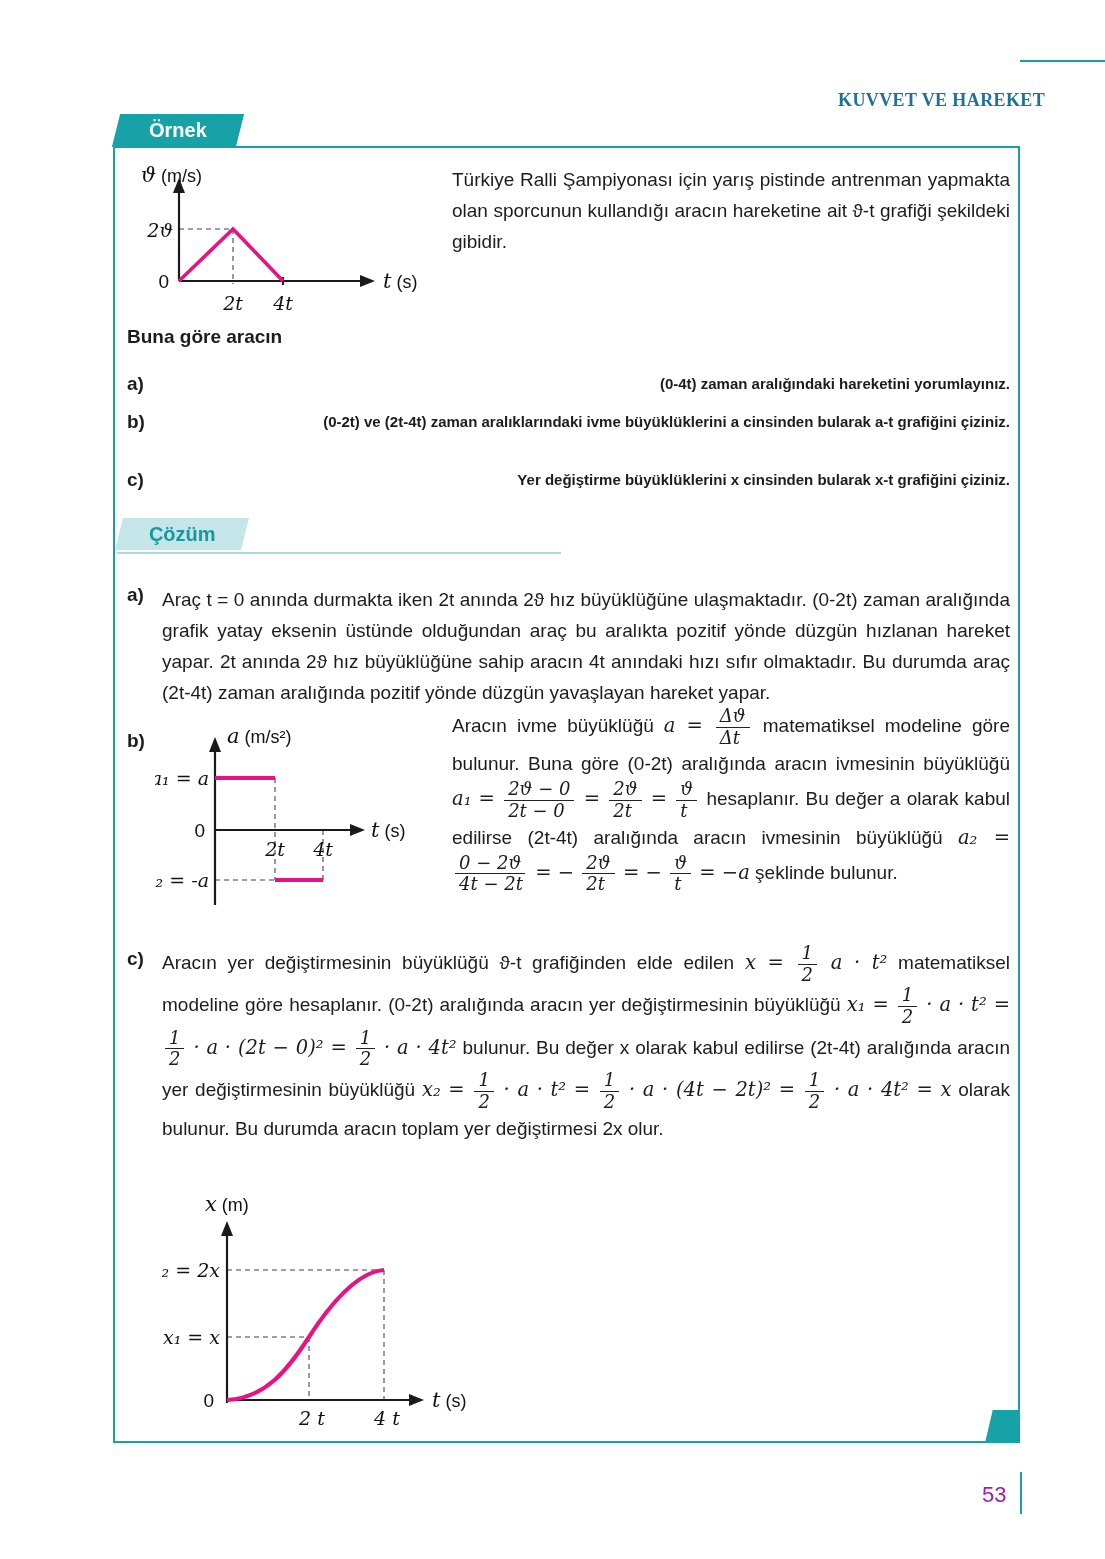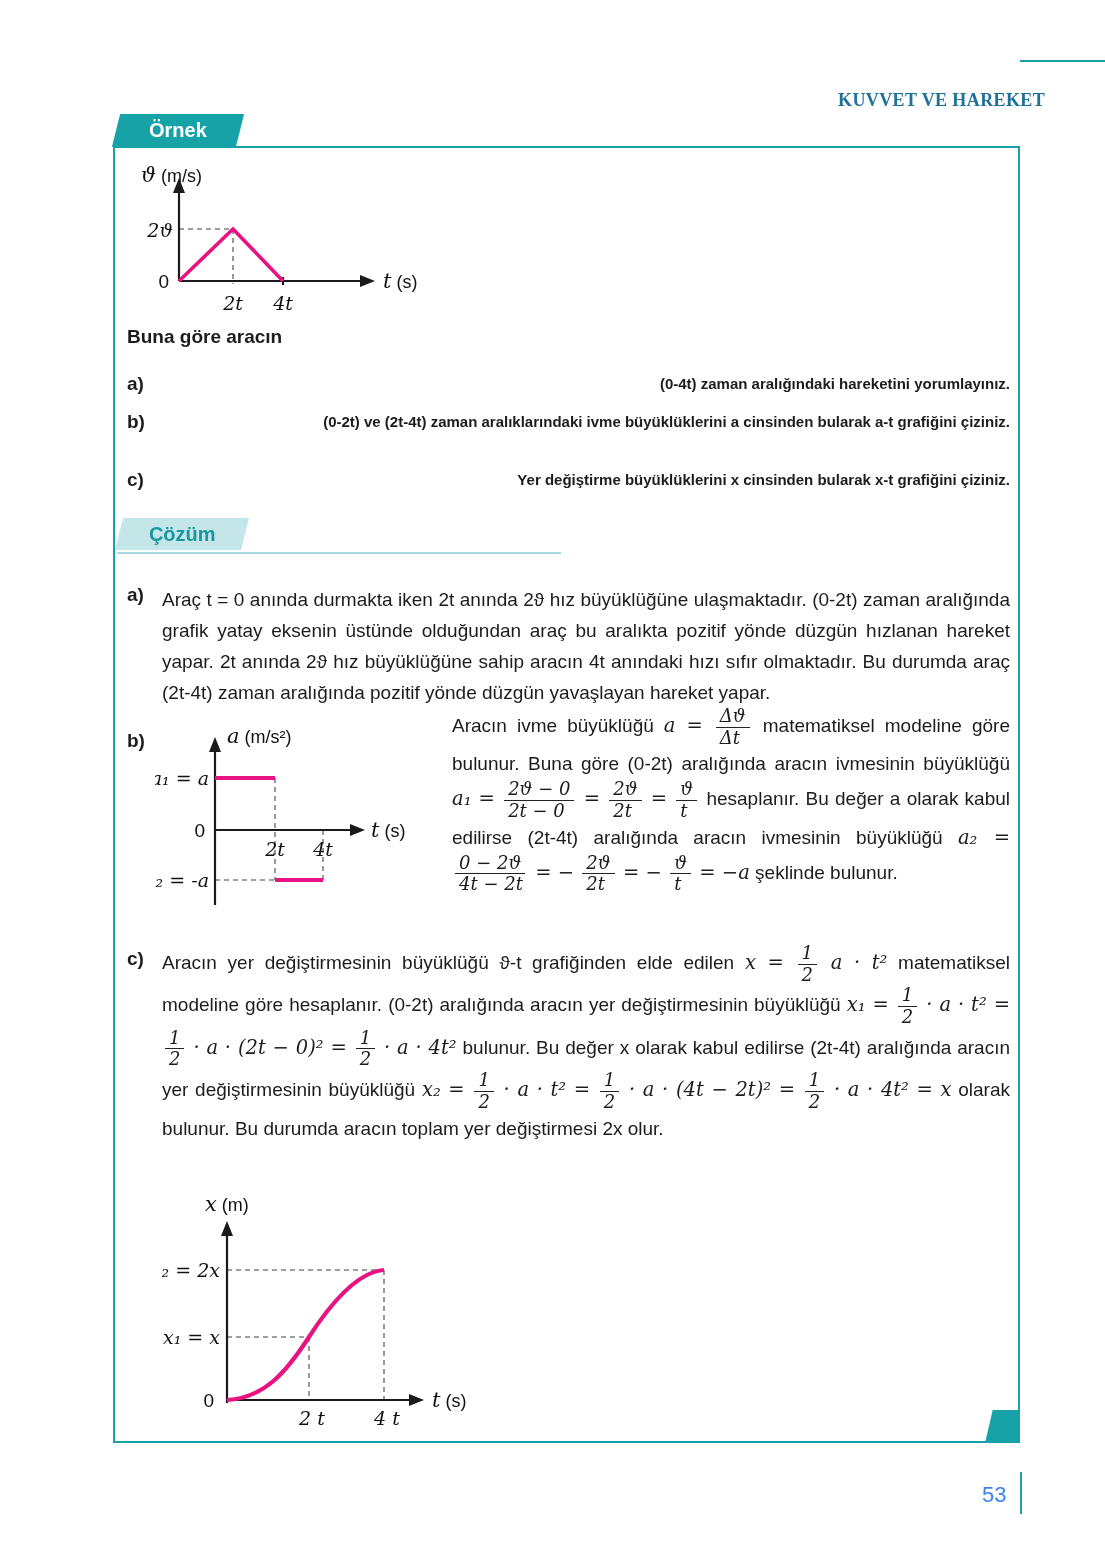--- a/index.html
+++ b/index.html
@@ -45,21 +45,21 @@
 
   
   .axl{font-family:"DejaVu Serif",serif;font-style:italic;font-size:21px;fill:#111;}
   .unit{font-family:"Liberation Sans","DejaVu Sans",sans-serif;font-style:normal;font-size:18px;fill:#111;}
   .tick{font-family:"DejaVu Serif",serif;font-style:italic;font-size:19px;fill:#111;}
   .zero{font-family:"Liberation Sans","DejaVu Sans",sans-serif;font-size:19px;fill:#111;}
 
   
   .corner{position:absolute;right:-2px;bottom:-2px;width:35px;height:33px;background:#17a2a8;
           clip-path:polygon(22% 0,100% 0,100% 100%,0 100%);}
-  .pagenum{position:absolute;top:1482px;left:982px;font-size:22px;color:#3b82f6;}
+  .pagenum{position:absolute;top:1482px;left:982px;font-size:22px;color:#a21caf;}
   .pagenum-rule{position:absolute;top:1472px;left:1020px;width:2px;height:42px;background:#17a2a8;}
 </style>
 </head>
 <body>
 
 <div class="page">
 
   <div class="hdr">KUVVET VE HAREKET</div>
   <div class="hdr-rule"></div>
 
@@ -81,20 +81,21 @@
         <polyline points="58,125 112,73 162,125" fill="none" stroke="#e81282" stroke-width="3.6"></polyline>
         <text x="20" y="26"><tspan class="axl">ϑ</tspan><tspan class="unit"> (m/s)</tspan></text>
         <text class="tick" x="52" y="81" text-anchor="end">2ϑ</text>
         <text class="zero" x="48" y="132" text-anchor="end">0</text>
         <text class="tick" x="112" y="154" text-anchor="middle">2t</text>
         <text class="tick" x="162" y="154" text-anchor="middle">4t</text>
         <text x="262" y="132"><tspan class="axl">t</tspan><tspan class="unit"> (s)</tspan></text>
       </svg>
     </div>
 
+    <div class="abs para" style="left:337px;top:16px;width:558px;">Türkiye Ralli Şampiyonası için yarış pistinde antrenman yapmakta olan sporcunun kullandığı aracın hareketine ait ϑ-t grafiği şekildeki gibidir.</div>
 
     <div class="abs lbl" style="left:12px;top:178px;">Buna göre aracın</div>
 
     <div class="item-row" style="left:12px;top:220px;">
       <div class="item-lbl">a)</div>
       <div class="item-txt">(0-4t) zaman aralığındaki hareketini yorumlayınız.</div>
     </div>
     <div class="item-row" style="left:12px;top:258px;">
       <div class="item-lbl">b)</div>
       <div class="item-txt">(0-2t) ve (2t-4t) zaman aralıklarındaki ivme büyüklüklerini a cinsinden bularak a-t grafiğini çiziniz.</div>

